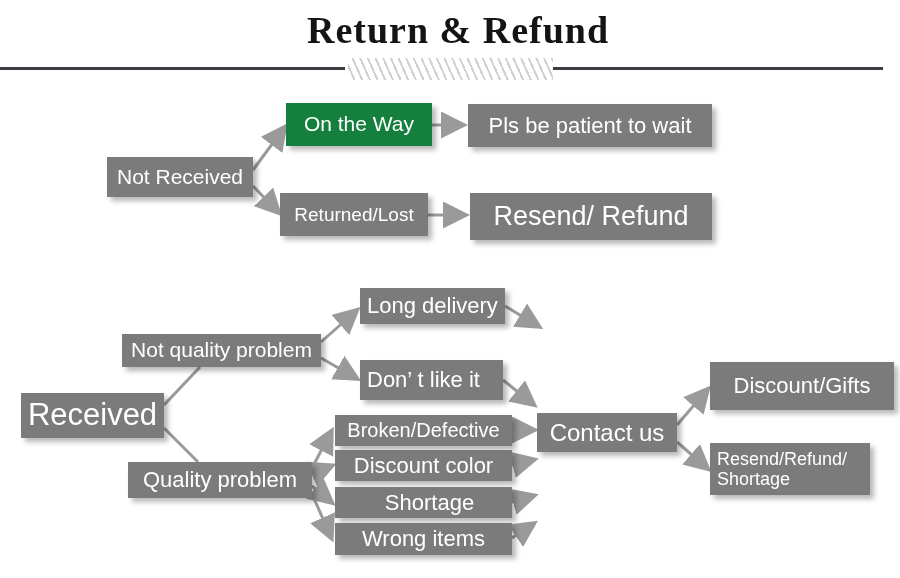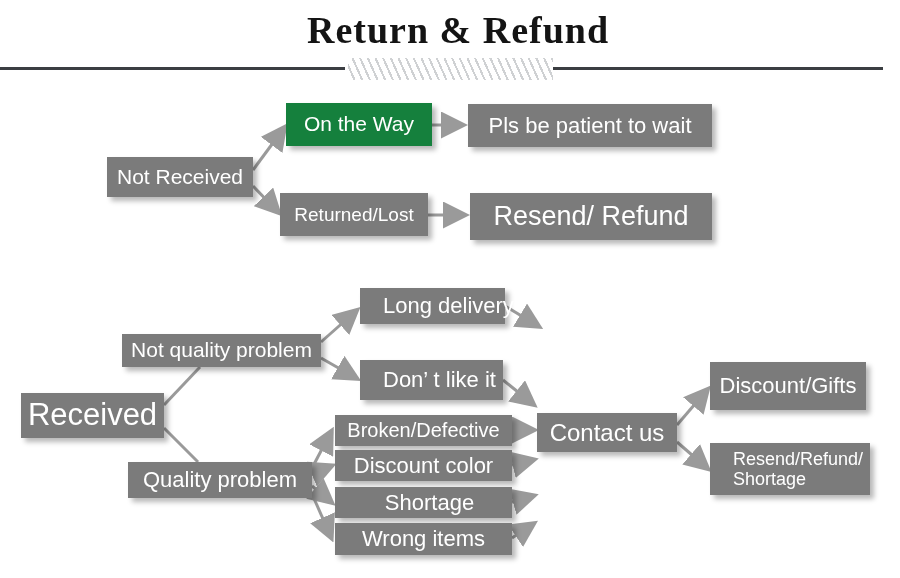--- a/index.html
+++ b/index.html
@@ -48,21 +48,21 @@
     color:#ffffff;
     box-shadow:4px 4px 5px rgba(0,0,0,0.28);
     display:flex;
     align-items:center;
     justify-content:center;
     box-sizing:border-box;
     line-height:1.05;
     white-space:nowrap;
     font-weight:400;
   }
-  .box.left-al{justify-content:flex-start;padding-left:23px;}
+  .box.left-al{justify-content:flex-start;padding-left:7px;}
   .box.wrap{white-space:normal;text-align:left;line-height:1.12;}
 
   
   #wires{position:absolute;left:0;top:0;width:900px;height:578px;}
 </style>
 </head>
 <body>
 
 <div id="stage">
 
@@ -148,20 +148,20 @@
   <div class="box" style="left: 335px; top: 487px; width: 177px; height: 31px; font-size: 22px; background: rgb(123, 123, 123); color: rgb(255, 255, 255); padding-left: 12px;">
     <span>Shortage</span>
   </div>
   <div class="box" style="left: 335px; top: 523px; width: 177px; height: 32px; font-size: 22px; background: rgb(123, 123, 123); color: rgb(255, 255, 255);">
     <span>Wrong items</span>
   </div>
 
   <div class="box" style="left: 537px; top: 413px; width: 140px; height: 39px; font-size: 24px; background: rgb(123, 123, 123); color: rgb(255, 255, 255);">
     <span>Contact us</span>
   </div>
-  <div class="box" style="left: 710px; top: 362px; width: 156px; height: 48px; font-size: 22px; background: rgb(123, 123, 123); color: rgb(255, 255, 255);">
+  <div class="box" style="left: 710px; top: 362px; width: 184px; height: 48px; font-size: 22px; background: rgb(123, 123, 123); color: rgb(255, 255, 255);">
     <span>Discount/Gifts</span>
   </div>
   <div class="box wrap left-al" style="left: 710px; top: 443px; width: 160px; height: 52px; font-size: 18px; background: rgb(123, 123, 123); color: rgb(255, 255, 255);">
     <span>Resend/Refund/ Shortage</span>
   </div>
 
 </div>
 
 </body></html>

